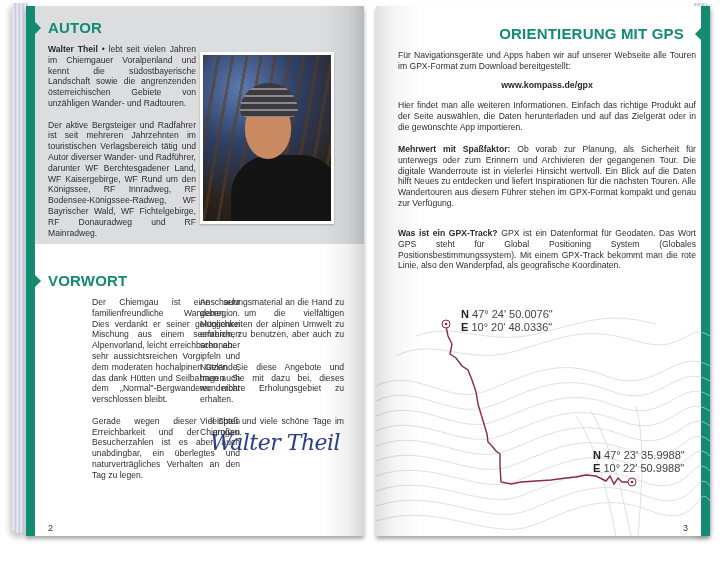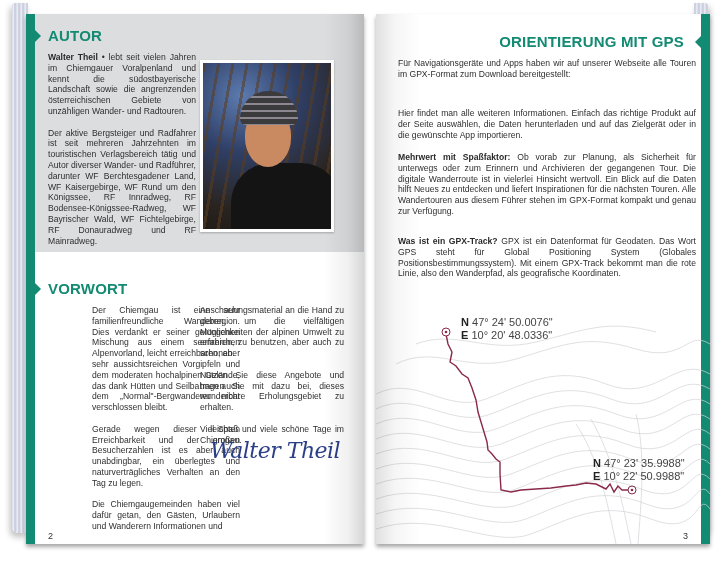--- a/index.html
+++ b/index.html
@@ -9,21 +9,21 @@
   .book { position: absolute; left: 0; top: 0; width: 720px; height: 566px; }
 
   
   .edge-left { position: absolute; left: 12px; top: 3px; width: 16px; height: 530px;
     background: repeating-linear-gradient(90deg, #d8dbe8 0px, #eef0f6 2px, #aeb4cc 3px, #e8eaf2 4px); 
     border-radius: 3px 0 0 6px; box-shadow: -2px 4px 6px rgba(0,0,0,0.25); }
   .edge-right { position: absolute; left: 694px; top: 3px; width: 14px; height: 530px;
     background: repeating-linear-gradient(90deg, #e8eaf2 0px, #aeb4cc 1px, #eef0f6 2px, #d8dbe8 4px);
     border-radius: 0 3px 6px 0; box-shadow: 2px 4px 6px rgba(0,0,0,0.25); }
 
-  .page { position: absolute; top: 14px; height: 530px; background: #ffffff; overflow: hidden; padding-left: 21px; }
+  .page { position: absolute; top: 6px; height: 530px; background: #ffffff; overflow: hidden; padding-left: 21px; }
   .page-left { left: 26px; width: 338px; box-shadow: 0 3px 4px rgba(0,0,0,0.35); }
   .page-right { left: 364px; width: 334px; box-shadow: 0 3px 4px rgba(0,0,0,0.35); margin-left: 12px; }
 
   .teal-bar-left { position: absolute; left: 0; top: 0; width: 9px; height: 100%; background: #138a72; }
   .teal-bar-right { position: absolute; right: 0; top: 0; width: 9px; height: 100%; background: #138a72; }
 
   .gutter-shade-left { position: absolute; right: 0; top: 0; width: 40px; height: 100%;
     background: linear-gradient(90deg, rgba(0,0,0,0) 0%, rgba(0,0,0,0.06) 60%, rgba(0,0,0,0.16) 100%); pointer-events: none; }
   .gutter-shade-right { position: absolute; left: 0; top: 0; width: 45px; height: 100%;
     background: linear-gradient(90deg, rgba(0,0,0,0.12) 0%, rgba(0,0,0,0.04) 40%, rgba(0,0,0,0) 100%); pointer-events: none; }
@@ -92,21 +92,20 @@
         <div class="hat"></div>
       </div>
     </div>
 
     <div class="arrow-right-marker" style="left:9px; top:269px;"></div>
     <div class="heading" style="left:22px; top:266px;">VORWORT</div>
 
     <div class="txt" style="left:22px; top:291px; width:148px;margin-left:44px;">
       <p>Der Chiemgau ist eine sehr familienfreundliche Wanderregion. Dies verdankt er seiner gelungenen Mischung aus einem seenreichen Alpenvorland, leicht erreichbaren, aber sehr aussichtsreichen Vorgipfeln und dem moderaten hochalpinen Gelände, das dank Hütten und Seilbahnen auch dem „Normal"-Bergwanderer nicht verschlossen bleibt.</p>
       <p>Gerade wegen dieser leichten Erreichbarkeit und der großen Besucherzahlen ist es aber auch unabdingbar, ein überlegtes und naturverträgliches Verhalten an den Tag zu legen.</p>
-      <p>Die Chiemgaugemeinden haben viel dafür getan, den Gästen, Urlaubern und Wanderern Informationen und</p>
     </div>
 
     <div class="txt" style="left:174px; top:291px; width:144px;">
       <p>Anschauungsmaterial an die Hand zu geben, um die vielfältigen Möglichkeiten der alpinen Umwelt zu erfahren, zu benutzen, aber auch zu schonen.</p>
       <p>Nutzen Sie diese Angebote und tragen Sie mit dazu bei, dieses wunderbare Erholungsgebiet zu erhalten.</p>
       <p>Viel Spaß und viele schöne Tage im Chiemgau.</p>
     </div>
 
     <div class="signature">Walter Theil</div>
 
@@ -115,20 +114,21 @@
     <div class="gutter-shade-left"></div>
   </div>
 
   <div class="page page-right">
     <div class="teal-bar-right"></div>
 
     <div class="heading" style="right:26px; top:19px;">ORIENTIERUNG MIT GPS</div>
     <div class="arrow-left-marker" style="right:9px; top:22px;"></div>
 
     <div class="txt" style="left:22px; top:44px; width:298px;">Für Navigationsgeräte und Apps haben wir auf unserer Webseite alle Touren im GPX-Format zum Download bereitgestellt:</div>
+    <div class="center-url" style="left:22px; top:74px; width:298px;">www.kompass.de/gpx</div>
 
     <div class="txt" style="left:22px; top:94px; width:298px;">Hier findet man alle weiteren Informationen. Einfach das richtige Produkt auf der Seite auswählen, die Daten herunterladen und auf das Zielgerät oder in die gewünschte App importieren.</div>
 
     <div class="txt" style="left:22px; top:138px; width:298px;">
       <b>Mehrwert mit Spaßfaktor:</b><span> Ob vorab zur Planung, als Sicherheit für unterwegs oder zum Erinnern und Archivieren der gegangenen Tour. Die digitale Wanderroute ist in vielerlei Hinsicht wertvoll. Ein Blick auf die Daten hilft Neues zu entdecken und liefert Inspirationen für die nächsten Touren. Alle Wandertouren aus diesem Führer stehen im GPX-Format kompakt und genau zur Verfügung.</span>
     </div>
 
     <div class="txt" style="left:22px; top:222px; width:298px;">
       <b>Was ist ein GPX-Track?</b><span> GPX ist ein Datenformat für Geodaten. Das Wort GPS steht für Global Positioning System (Globales Positionsbestimmungssystem). Mit einem GPX-Track bekommt man die rote Linie, also den Wanderpfad, als geografische Koordinaten.</span>
     </div>

